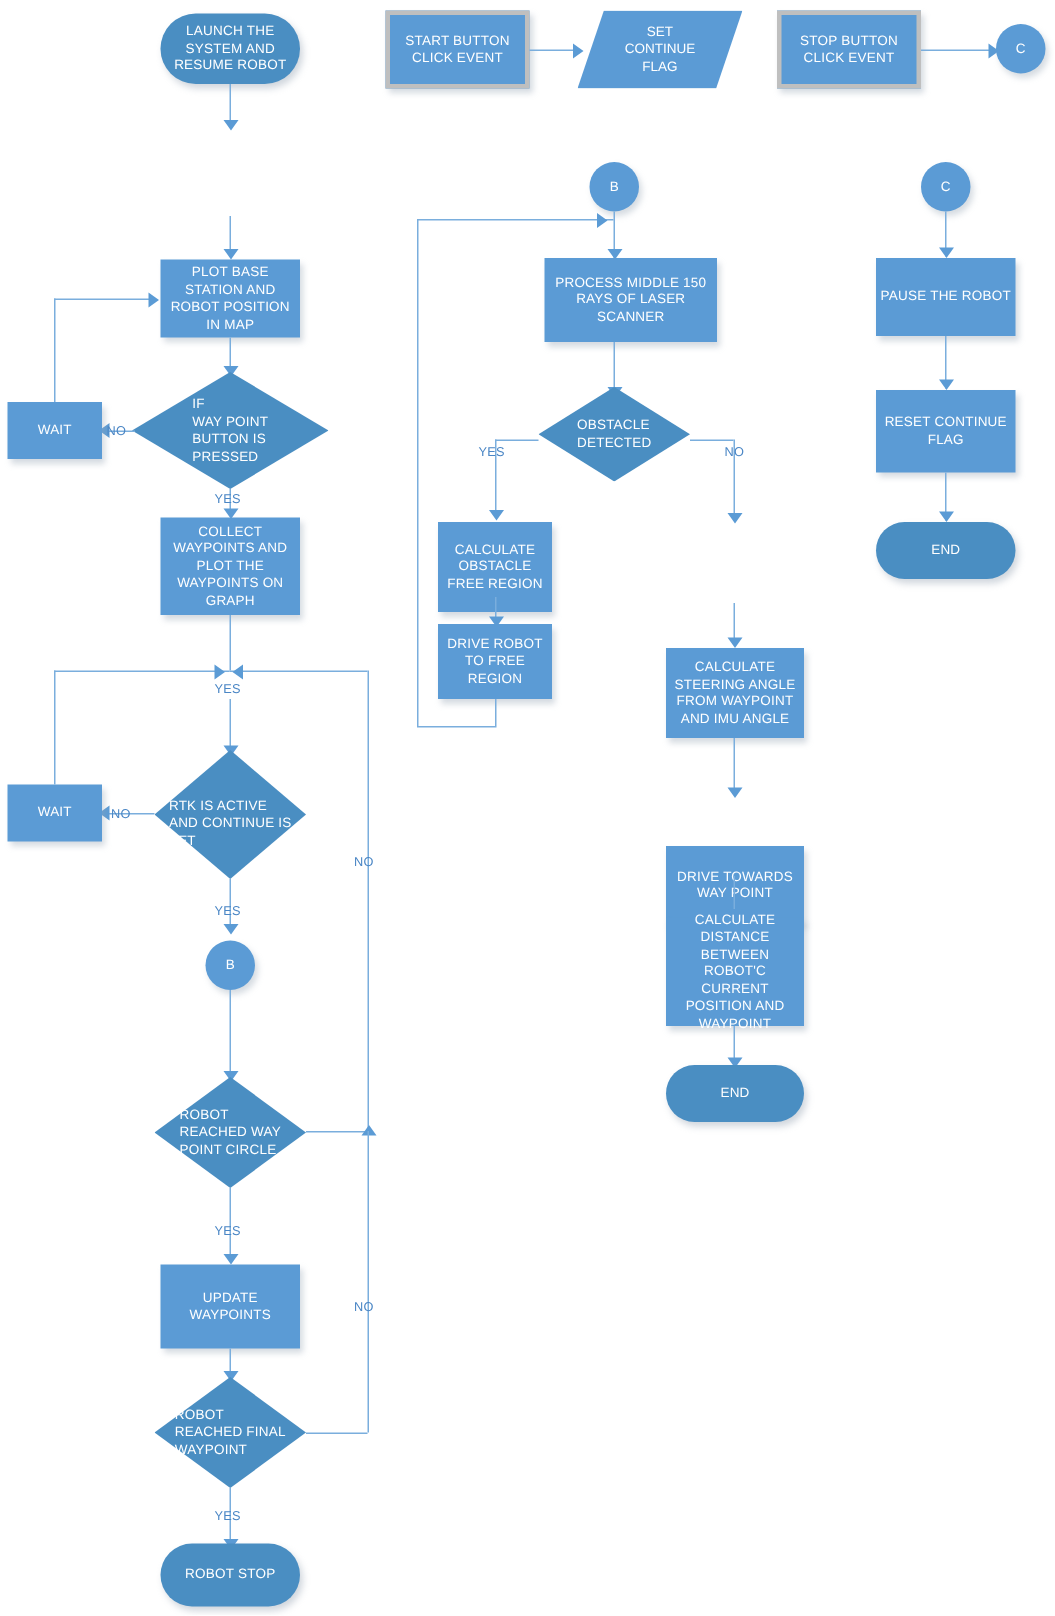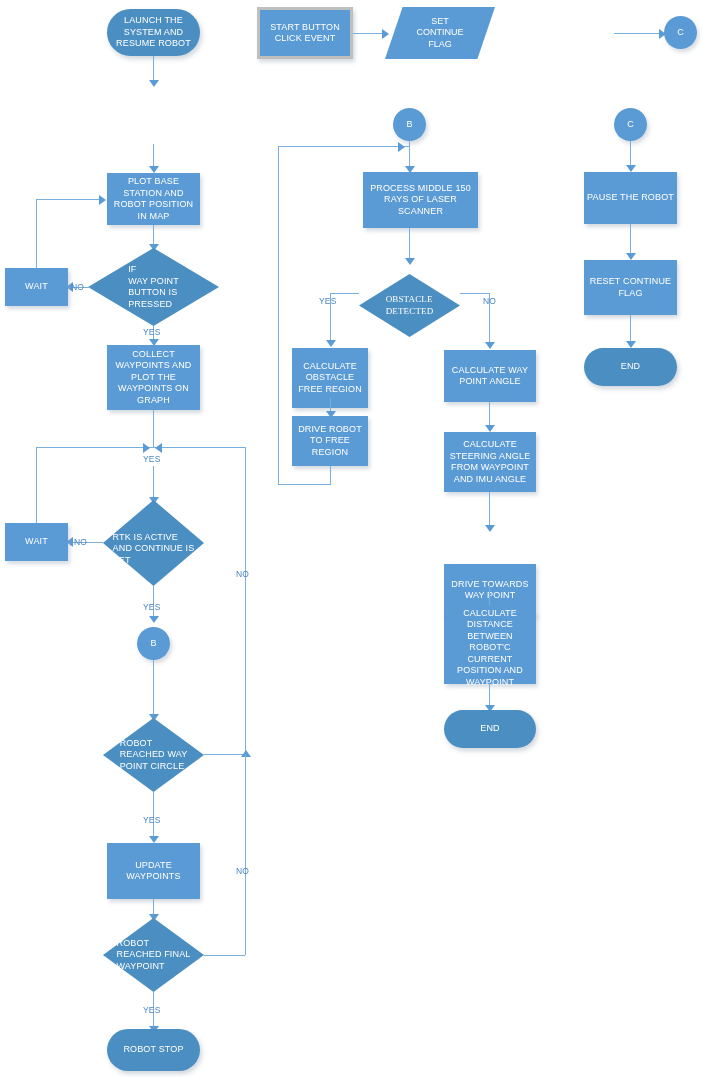--- a/index.html
+++ b/index.html
@@ -223,20 +223,23 @@
   <div class="ln lnh" style="left:353px;top:33px;width:33px;height:1px;"></div>
   <div class="arrow ar-right" style="left:382px;top:29px;"></div>
 
   <div class="paral" style="left:385px;top:7px;width:110px;height:52px;">
     <div class="pshape"></div>
     <span class="txt">SET
 CONTINUE
 FLAG</span>
   </div>
 
+  <div class="node eventbox" style="left:518px;top:7px;width:96px;height:52px;">
+    <span class="txt">STOP BUTTON CLICK EVENT</span>
+  </div>
 
   <div class="ln lnh" style="left:614px;top:33px;width:50px;height:1px;"></div>
   <div class="arrow ar-right" style="left:659px;top:29px;"></div>
 
   <div class="node connector" style="left:664px;top:16px;width:33px;height:33px;">
     <span class="txt">C</span>
   </div>
 
   <div class="node connector" style="left:393px;top:108px;width:33px;height:33px;">
     <span class="txt">B</span>
@@ -248,21 +251,21 @@
   <div class="ln lnv" style="left:409px;top:141px;width:1px;height:31px;"></div>
   <div class="arrow ar-down" style="left:405px;top:166px;"></div>
 
   <div class="node process" style="left:363px;top:172px;width:115px;height:56px;">
     <span class="txt">PROCESS MIDDLE 150 RAYS OF LASER SCANNER</span>
   </div>
 
   <div class="ln lnv" style="left:409px;top:228px;width:1px;height:35px;"></div>
   <div class="arrow ar-down" style="left:405px;top:258px;"></div>
 
-  <div class="decision" style="left:359px;top:274px;width:101px;height:63px;font-family:Liberation Serif, serif;">
+  <div class="decision" style="left:359px;top:258px;width:101px;height:63px;">
     <div class="dshape"></div>
     <span class="txt">OBSTACLE
 DETECTED</span>
   </div>
 
   <div class="ln lnh" style="left:330px;top:293px;width:29px;height:1px;"></div>
   <div class="ln lnv" style="left:330px;top:293px;width:1px;height:52px;"></div>
   <div class="elbl" style="left:319px;top:296px;">YES</div>
   <div class="arrow ar-down" style="left:326px;top:340px;"></div>
 
@@ -279,23 +282,20 @@
 
   <div class="ln lnv" style="left:330px;top:466px;width:1px;height:18px;"></div>
   <div class="ln lnh" style="left:278px;top:484px;width:53px;height:1px;"></div>
   <div class="ln lnv" style="left:278px;top:146px;width:1px;height:338px;"></div>
 
   <div class="ln lnh" style="left:460px;top:293px;width:29px;height:1px;"></div>
   <div class="ln lnv" style="left:489px;top:293px;width:1px;height:54px;"></div>
   <div class="elbl" style="left:483px;top:296px;">NO</div>
   <div class="arrow ar-down" style="left:485px;top:342px;"></div>
 
-  <div class="node process" style="left:444px;top:350px;width:92px;height:52px;">
-    <span class="txt">CALCULATE WAY POINT ANGLE</span>
-  </div>
 
   <div class="ln lnv" style="left:489px;top:402px;width:1px;height:28px;"></div>
   <div class="arrow ar-down" style="left:485px;top:425px;"></div>
 
   <div class="node process" style="left:444px;top:432px;width:92px;height:60px;">
     <span class="txt">CALCULATE STEERING ANGLE FROM WAYPOINT AND IMU ANGLE</span>
   </div>
 
   <div class="ln lnv" style="left:489px;top:492px;width:1px;height:38px;"></div>
   <div class="arrow ar-down" style="left:485px;top:525px;"></div>

